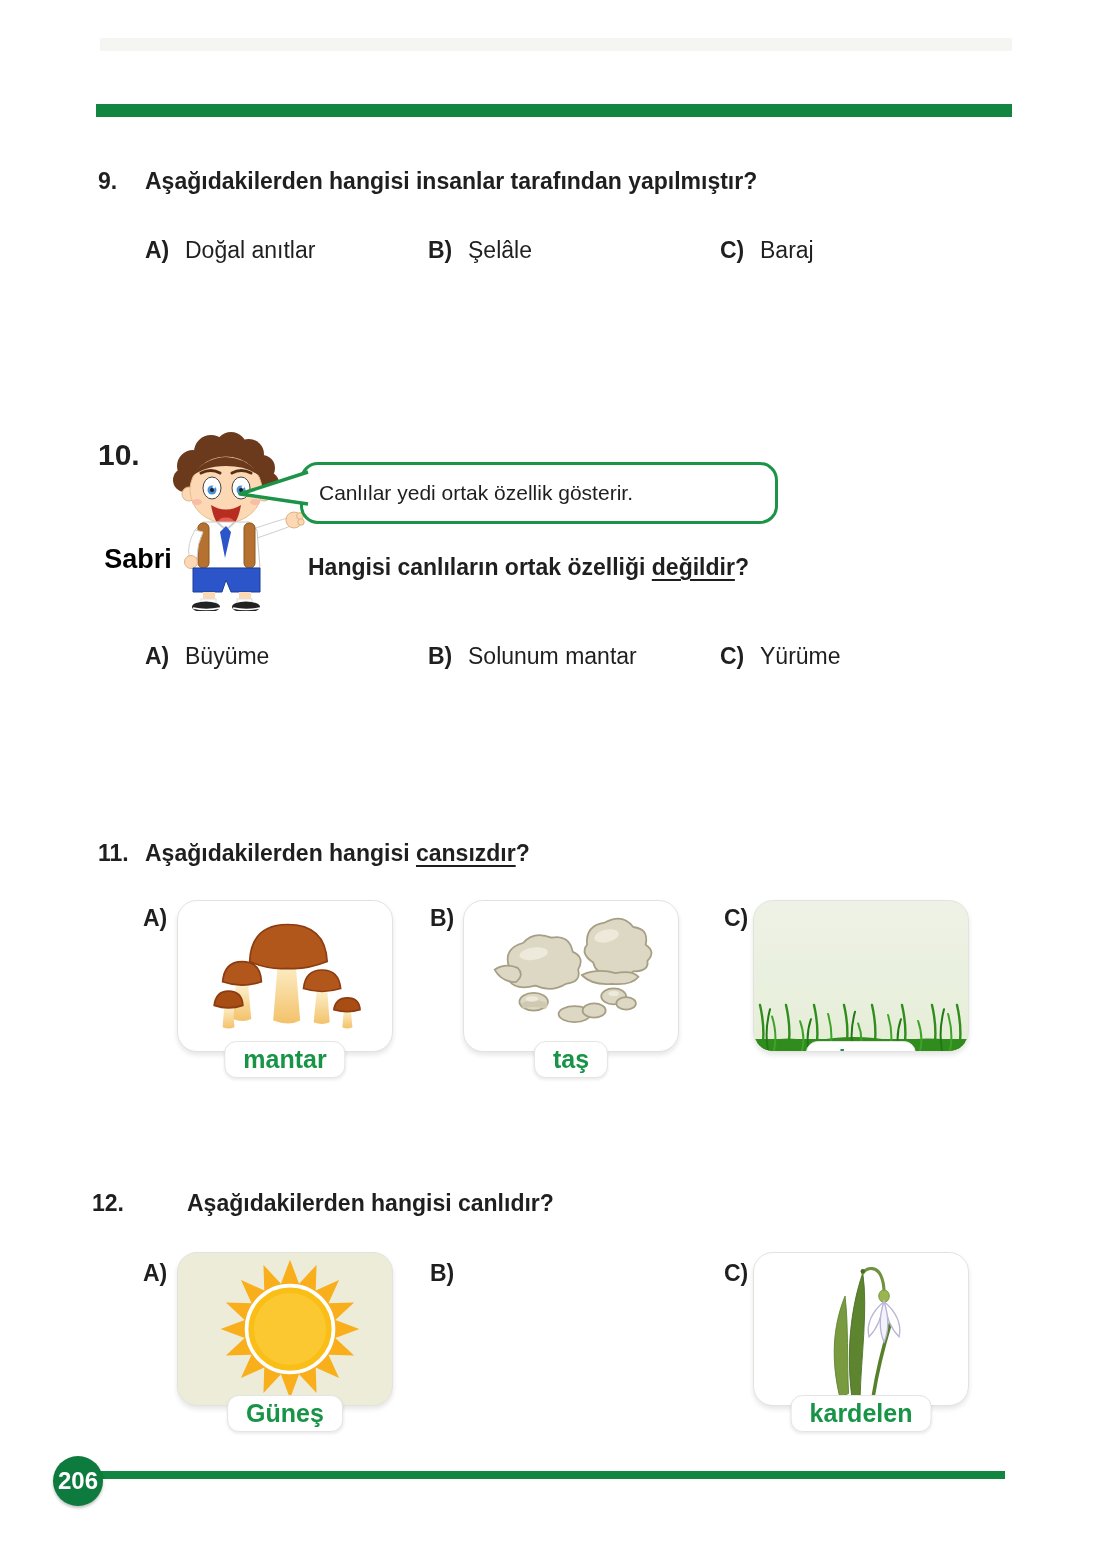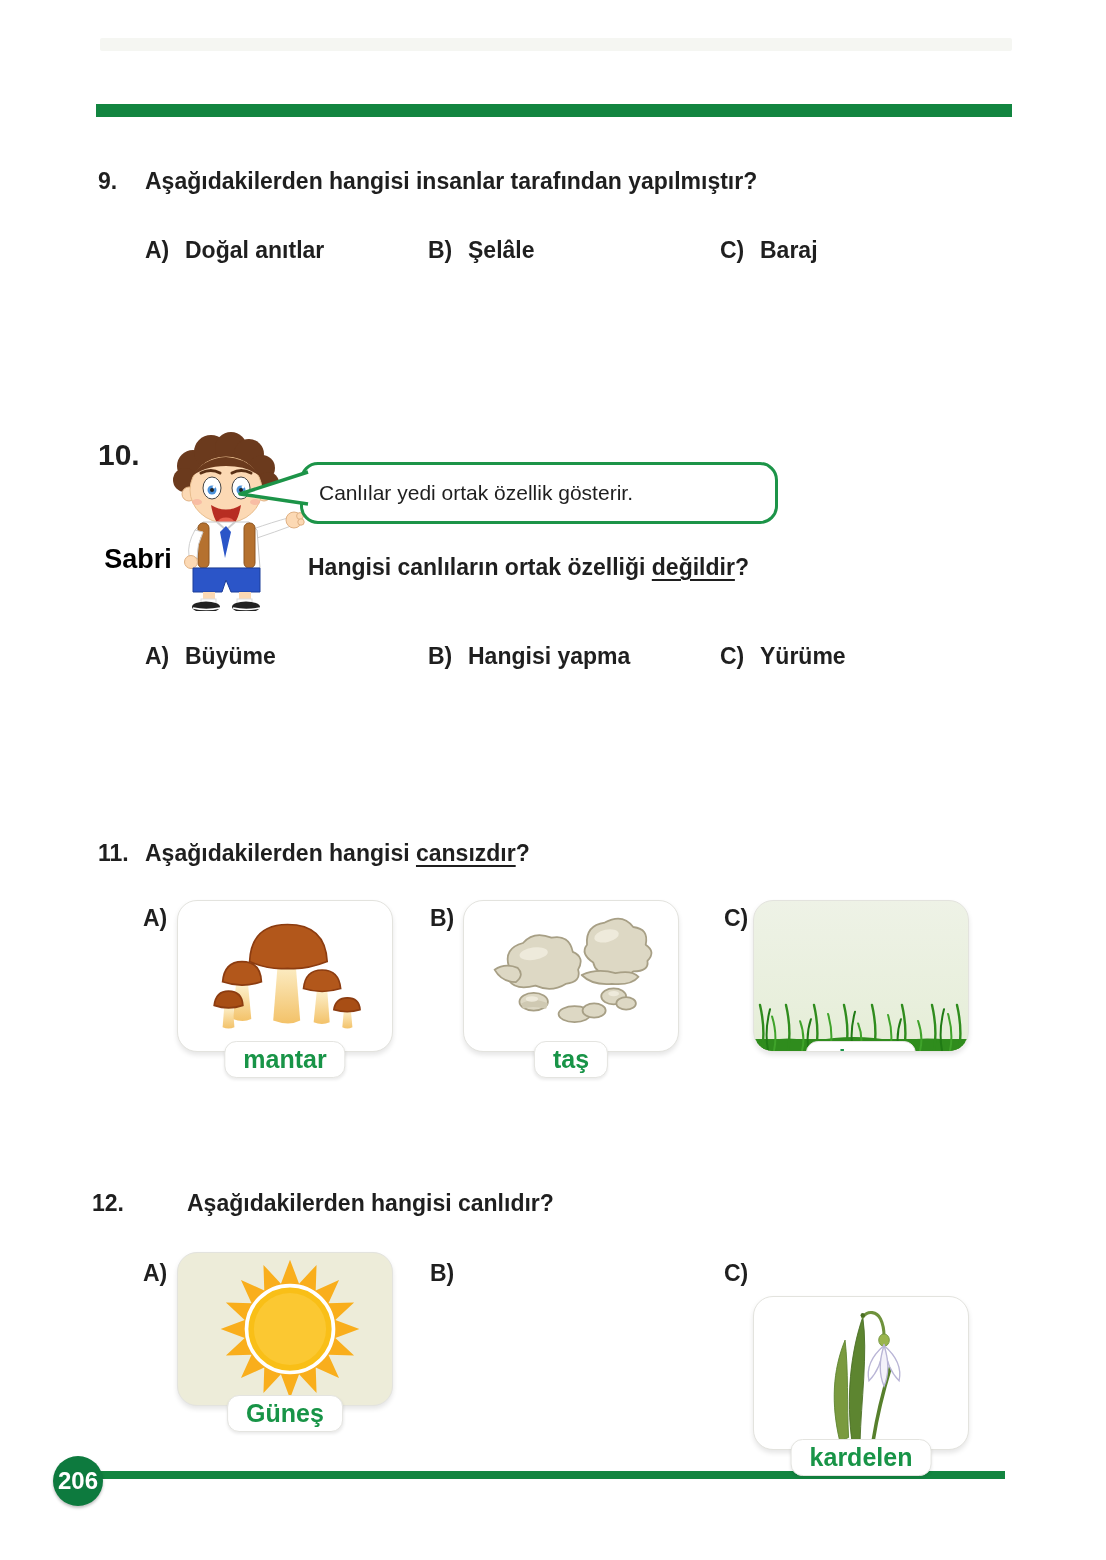--- a/index.html
+++ b/index.html
@@ -13,21 +13,21 @@
   .top-bar{left:96px;top:104px;width:916px;height:13px;background:#128540;}
 
   
   .q-row{display:flex;align-items:flex-start;font-size:23px;font-weight:bold;line-height:1.15;}
   .q-num{min-width:47px;}
   .u{ text-decoration:underline; text-underline-offset:4px; text-decoration-thickness:2px;}
 
   
   .opt{display:inline-flex;align-items:baseline;font-size:23px;}
   .opt .letter{font-weight:bold;min-width:40px;}
-  .opt .txt{font-weight:bold;}
+  .opt .txt{font-weight:normal;}
 
   
   .bubble{left:300px;top:462px;width:478px;height:62px;background:#fff;border:3px solid #1c9448;
           border-radius:18px;display:flex;align-items:center;padding-left:16px;box-sizing:border-box;
           font-size:21px;z-index:1;}
   .bubble-tail{left:232px;top:464px;z-index:2;}
   .sabri-name{left:96px;top:544px;width:84px;text-align:center;color:#000000;font-size:27px;font-weight:bold;}
 
   
   .card{position:absolute;width:214px;border:1.5px solid #e3e3de;border-radius:20px;background:#ffffff;
@@ -158,21 +158,21 @@
   <div class="abs" style="left:308px;top:554px;font-size:23px;font-weight:bold;">
     <span>Hangisi canlıların ortak özelliği </span><span class="u">değildir</span><span>?</span>
   </div>
 
   <div class="abs opt" style="left:145px;top:643px;">
     <span class="letter">A)</span>
     <span class="txt">Büyüme</span>
   </div>
   <div class="abs opt" style="left:428px;top:643px;">
     <span class="letter">B)</span>
-    <span class="txt">Hangisi yapma</span>
+    <span class="txt">Solunum mantar</span>
   </div>
   <div class="abs opt" style="left:720px;top:643px;">
     <span class="letter">C)</span>
     <span class="txt">Yürüme</span>
   </div>
 
   <div class="abs q-row" style="left:98px;top:840px;width:920px;">
     <span class="q-num">11.</span>
     <span><span>Aşağıdakilerden hangisi </span><span class="u">cansızdır</span><span>?</span></span>
   </div>
@@ -292,21 +292,21 @@
       <path fill="#f9ae1c" d="M155 80 L129 89.8 L149.3 108.7 L121.6 107.8 L133 133 L107.8 121.6 L108.7 149.3 L89.8 129 L80 155 L70.2 129 L51.3 149.3 L52.2 121.6 L27 133 L38.4 107.8 L10.7 108.7 L31 89.8 L5 80 L31 70.2 L10.7 51.3 L38.4 52.2 L27 27 L52.2 38.4 L51.3 10.7 L70.2 31 L80 5 L89.8 31 L108.7 10.7 L107.8 38.4 L133 27 L121.6 52.2 L149.3 51.3 L129 70.2 Z"></path>
       <circle cx="80" cy="80" r="47" fill="#f9bf17" stroke="#ffffff" stroke-width="4"></circle>
       <circle cx="80" cy="80" r="39" fill="#fbc832"></circle>
     </svg>
     <div class="label-tab">
       <span>Güneş</span>
     </div>
   </div>
 
 
-  <div class="card h152" style="left:753px;top:1252px;margin-top:44px;">
+  <div class="card h152" style="left:753px;top:1252px;">
     <svg class="card-img" style="left:45px;top:4px;" width="124" height="142" viewBox="0 0 140 160">
 
       <path d="M46 158 C36 116 38 78 52 44 C56 78 54 116 56 154 Z" fill="#7a9a3f" stroke="#5d8530" stroke-width="1"></path>
       <path d="M60 160 C53 110 58 58 72 18 C78 58 70 115 69 158 Z" fill="#5d8530" stroke="#4a6e24" stroke-width="1"></path>
       <path d="M84 156 C90 118 98 92 104 72" stroke="#57802c" stroke-width="4" fill="none" stroke-linecap="round"></path>
 
       <path d="M72 18 C78 10 88 12 92 20 C95 26 96 32 96 40" stroke="#6f923c" stroke-width="3.5" fill="none" stroke-linecap="round"></path>
       <circle cx="72" cy="16" r="2.5" fill="#4a6e24"></circle>
 
       <ellipse cx="96" cy="44" rx="6" ry="7" fill="#9ab54e" stroke="#6f923c"></ellipse>

